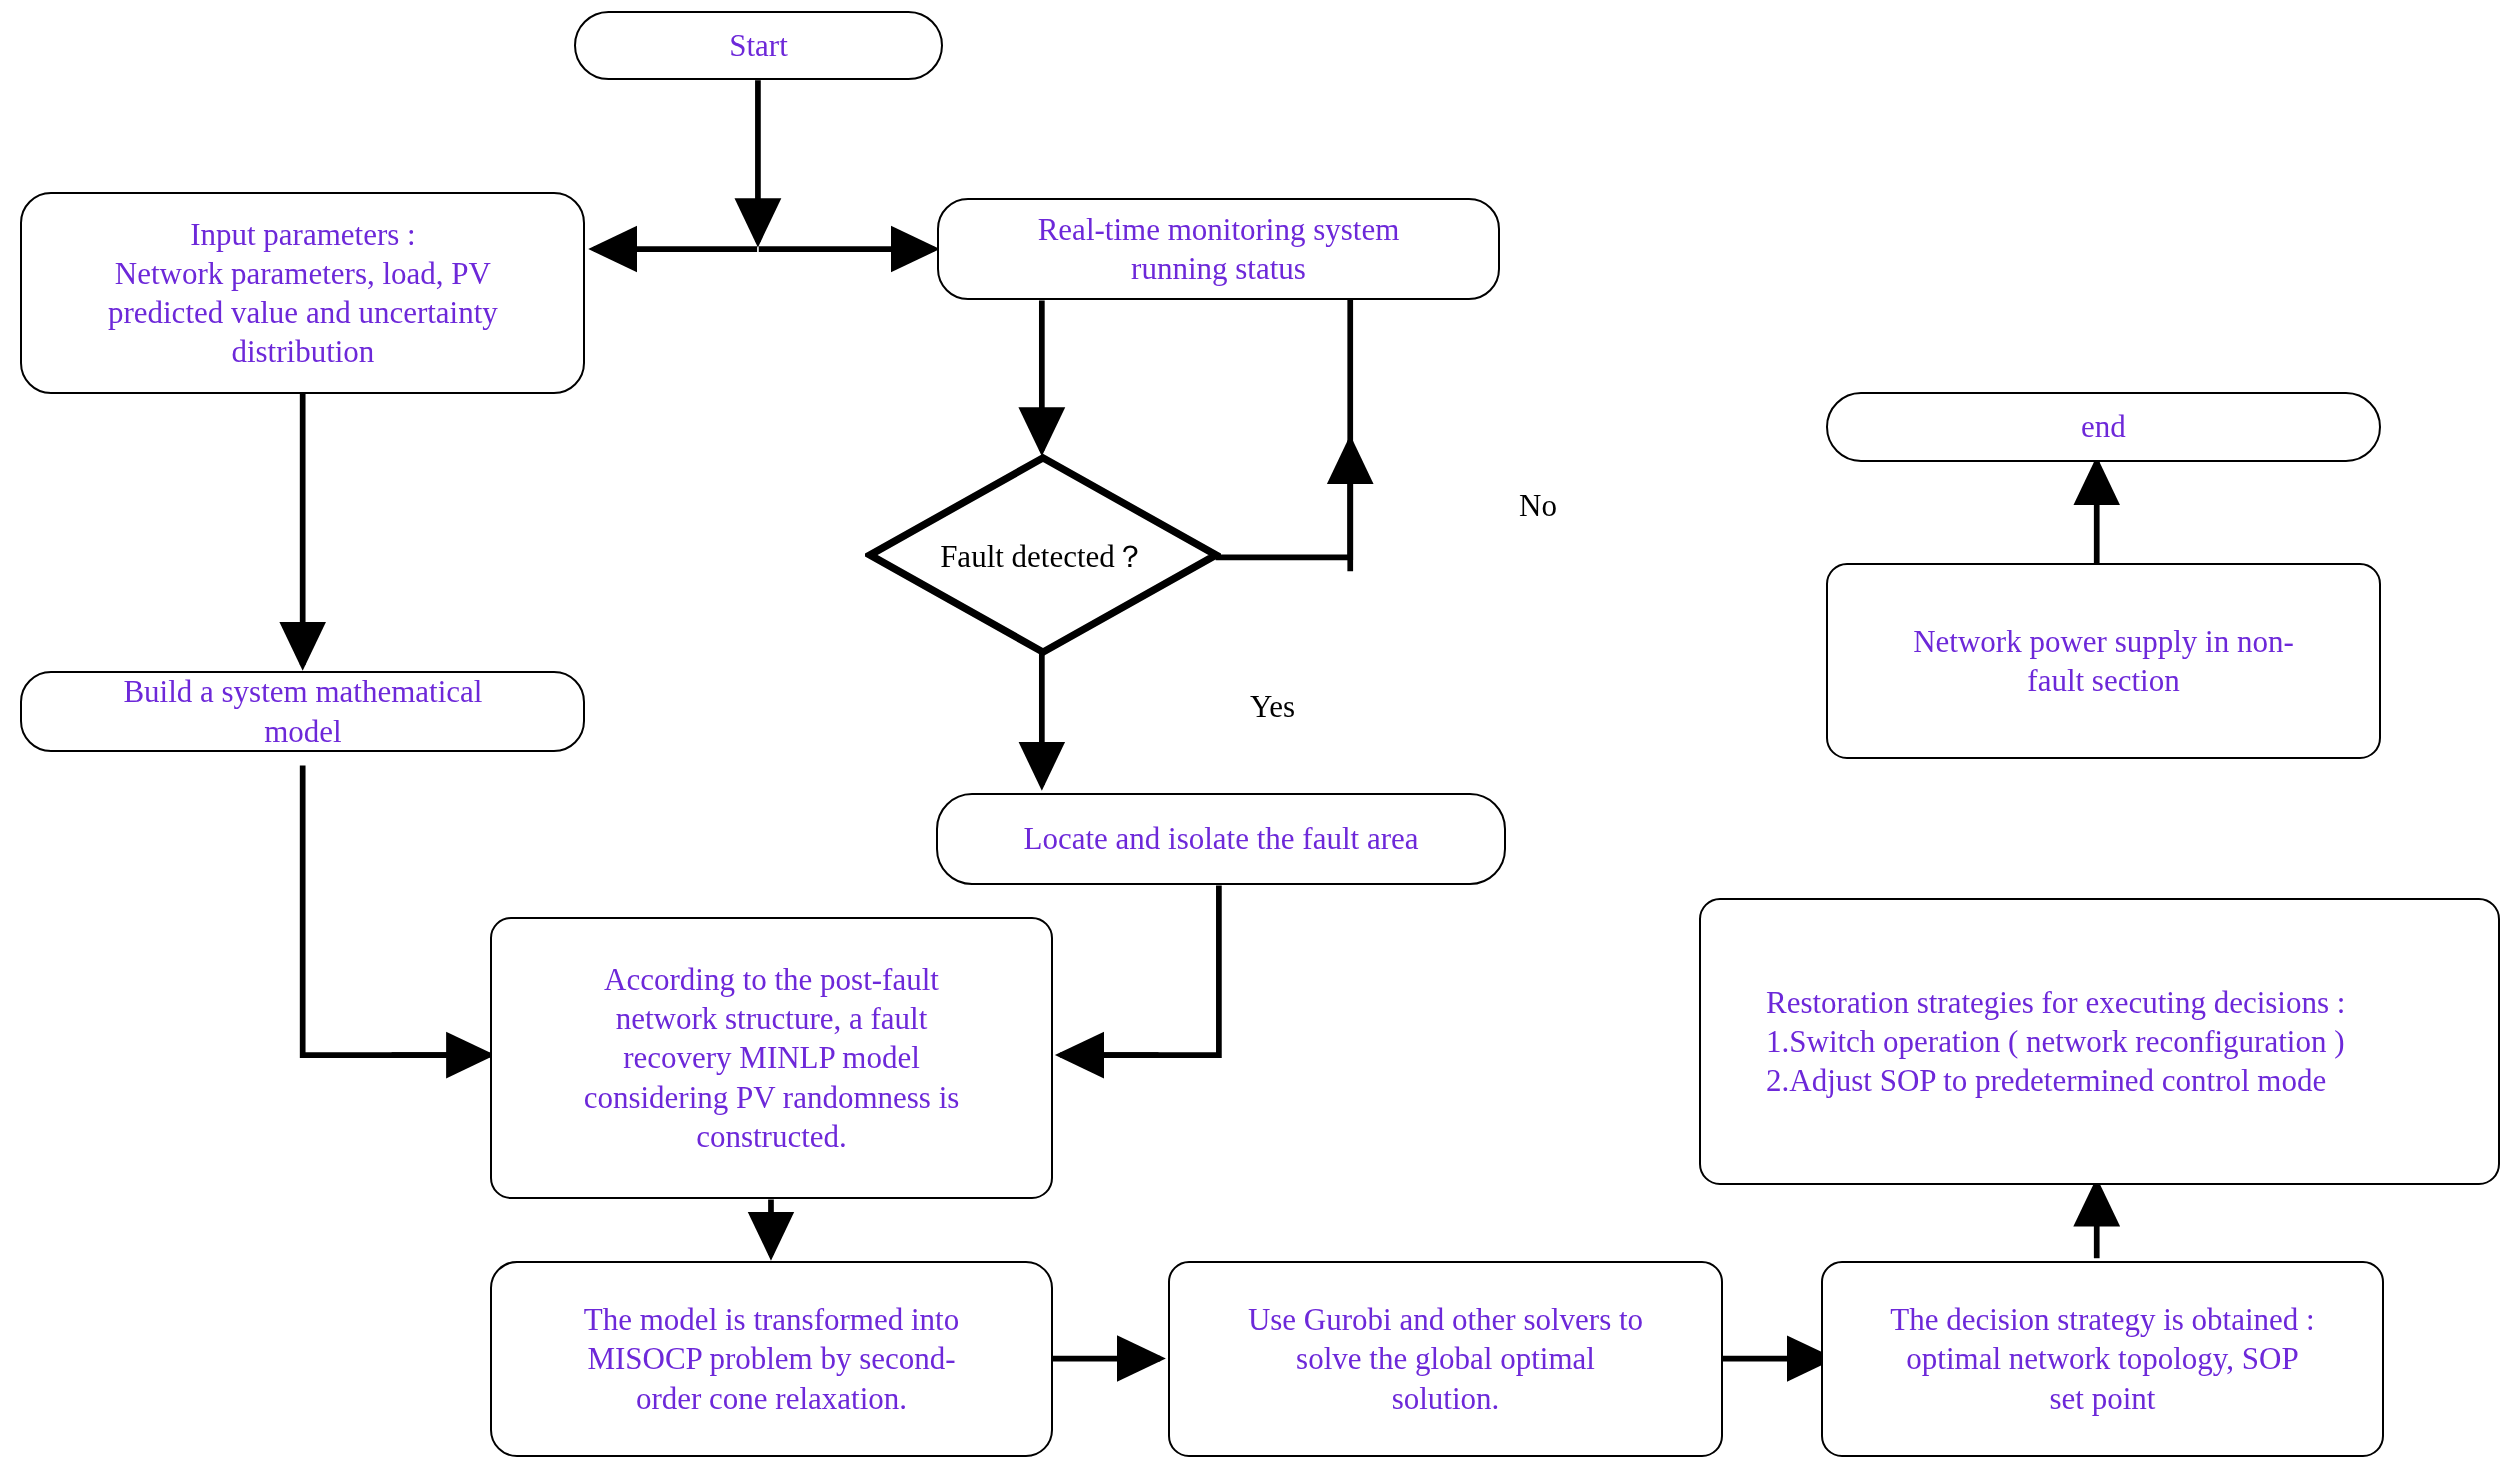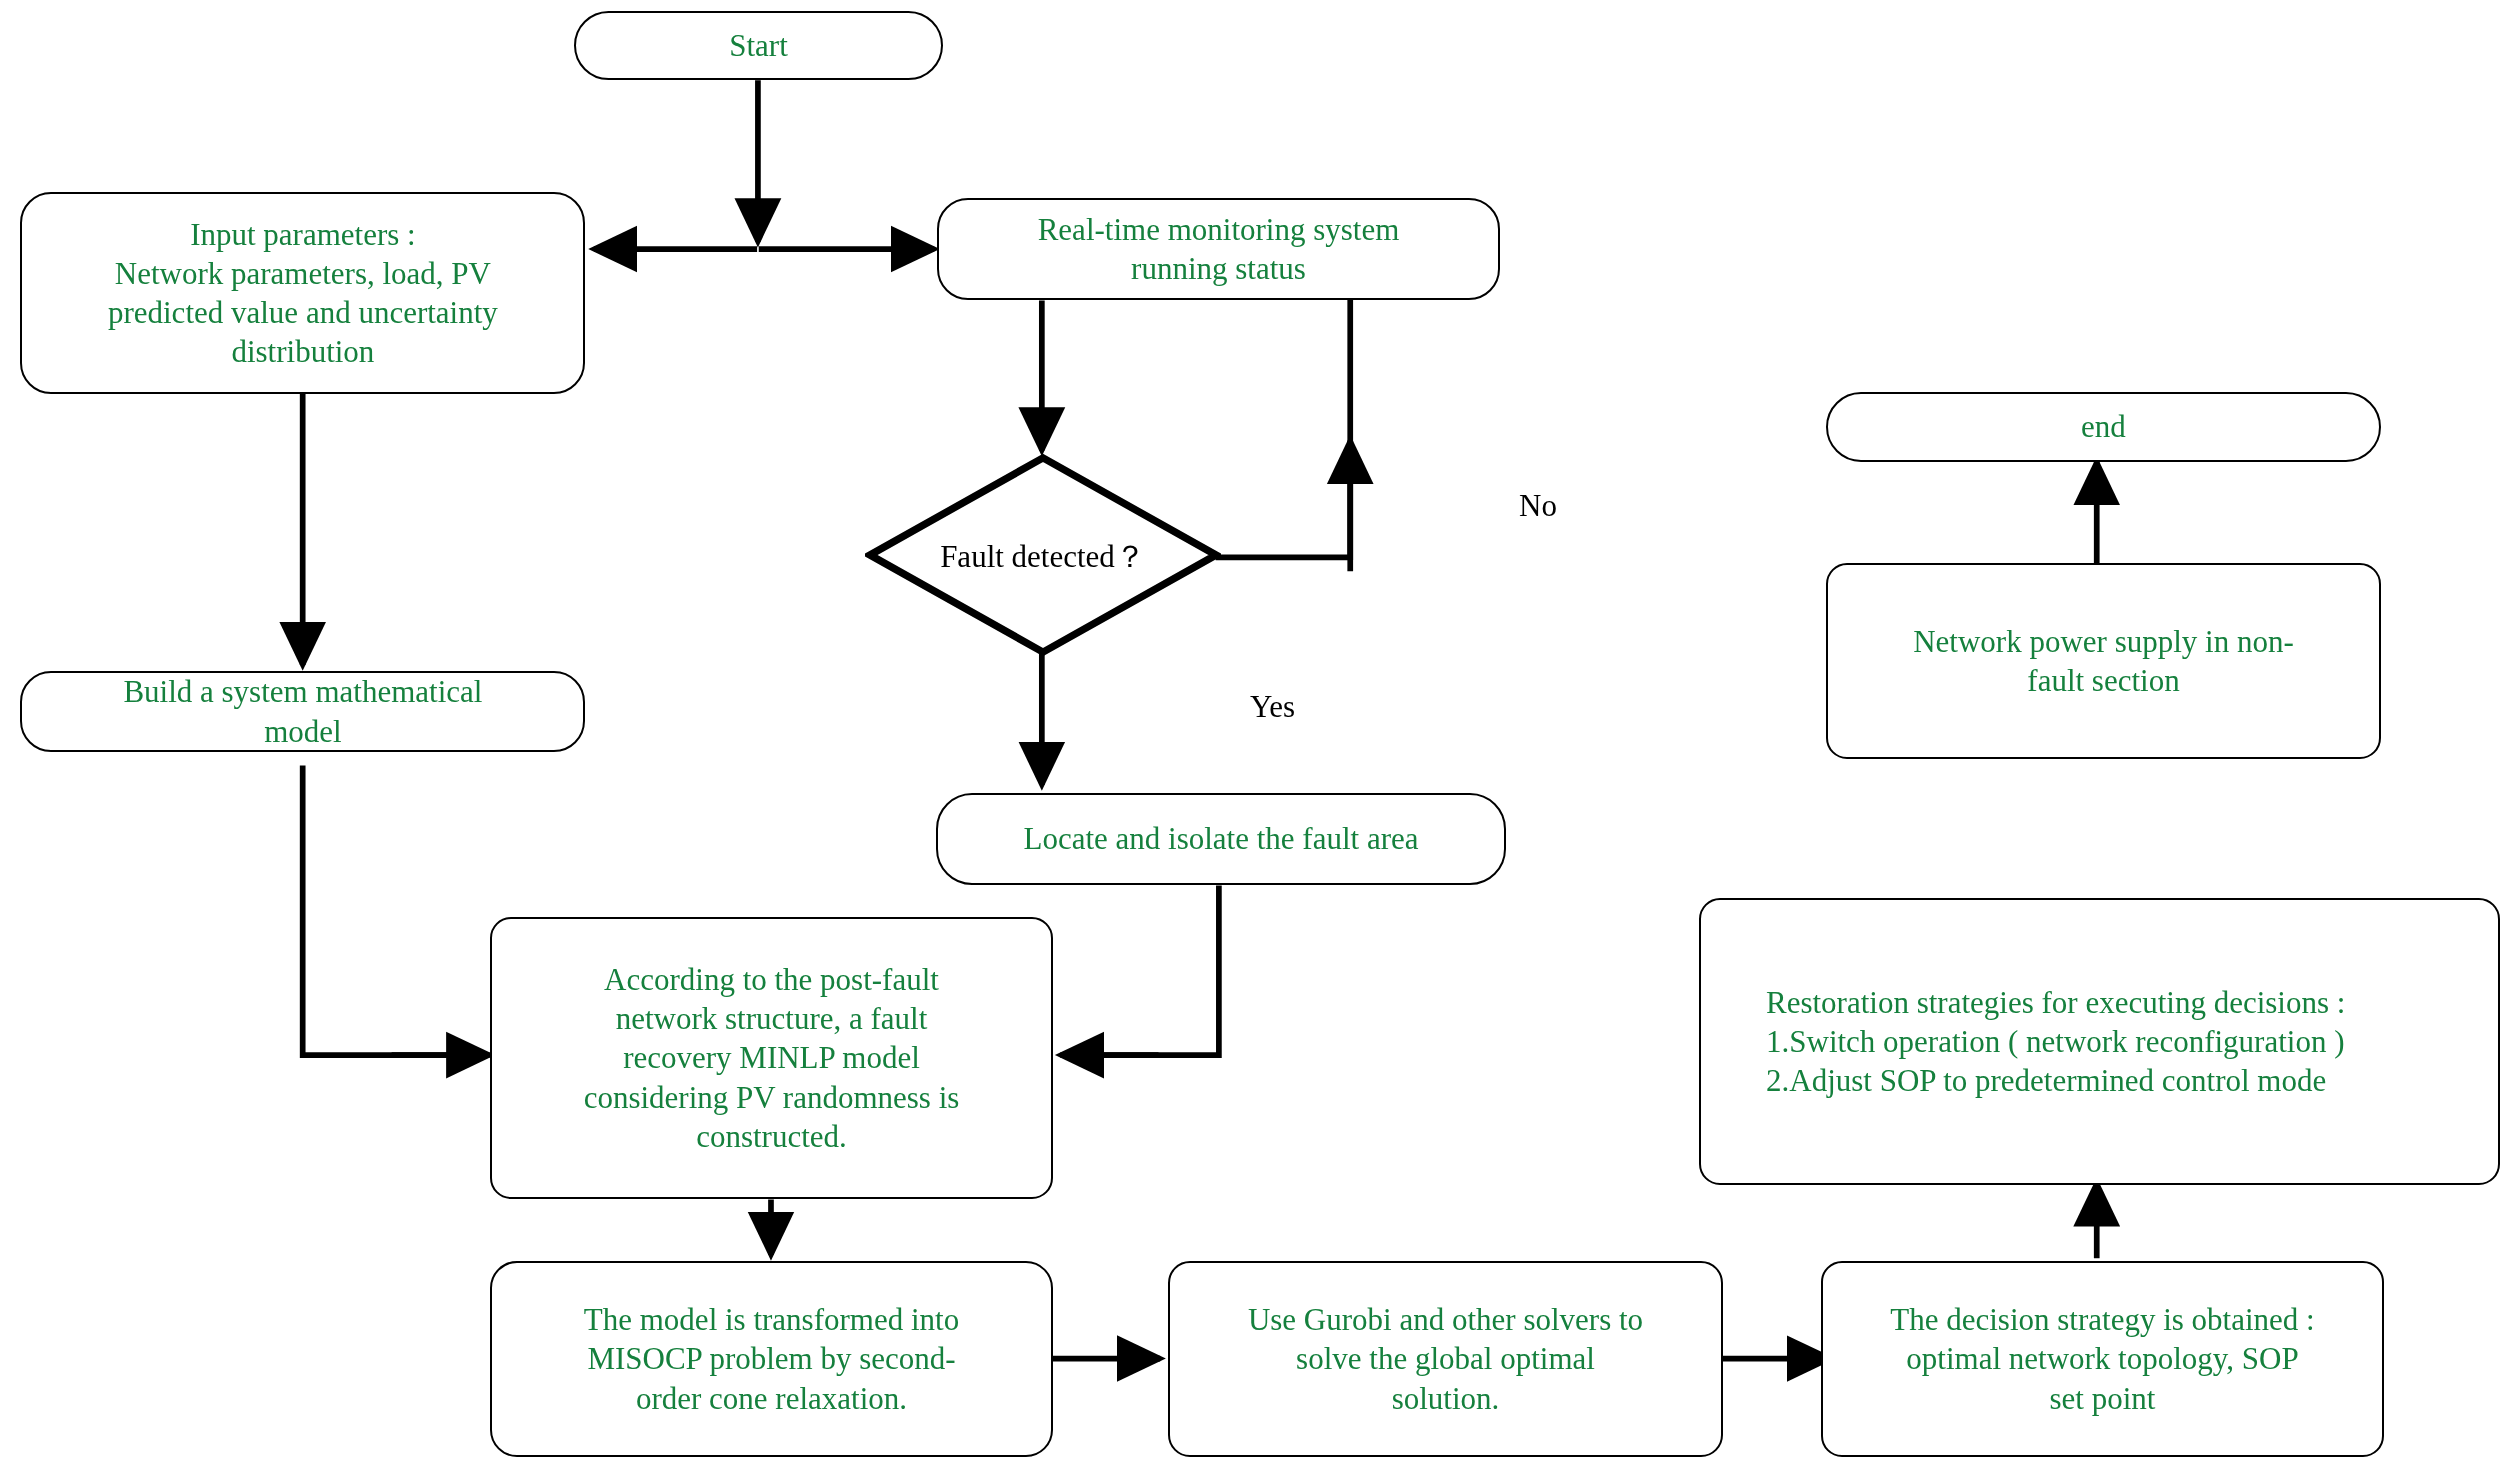--- a/index.html
+++ b/index.html
@@ -25,21 +25,21 @@
   }
   .node {
     position: absolute;
     box-sizing: border-box;
     border: 2.4px solid #000000;
     background: #ffffff;
     display: flex;
     align-items: center;
     justify-content: center;
     text-align: center;
-    color: #15803d;
+    color: #6d28d9;
     line-height: 1.26;
   }
   .rounded { border-radius: 31px; }
   .pill    { border-radius: 36px; }
   .soft    { border-radius: 21px; }
   .node .txt {
     display: block;
     width: 100%;
     padding: 0 11.4px;
     white-space: pre-line;
@@ -142,21 +142,21 @@
 considering PV randomness is
 constructed.</span>
   </div>
 
   <div class="node soft" style="left:490px; top:1261px; width:563px; height:196px;border-radius:27px;">
     <span class="txt">The model is transformed into
 MISOCP problem by second-
 order cone relaxation.</span>
   </div>
 
-  <div class="node soft" style="left:1168px; top:1261px; width:555px; height:196px;border-radius:22px;">
+  <div class="node soft" style="left:1168px; top:1261px; width:555px; height:196px;">
     <span class="txt">Use Gurobi and other solvers to
 solve the global optimal
 solution.</span>
   </div>
 
   <div class="node soft" style="left:1821px; top:1261px; width:563px; height:196px;">
     <span class="txt">The decision strategy is obtained :
 optimal network topology, SOP
 set point</span>
   </div>

